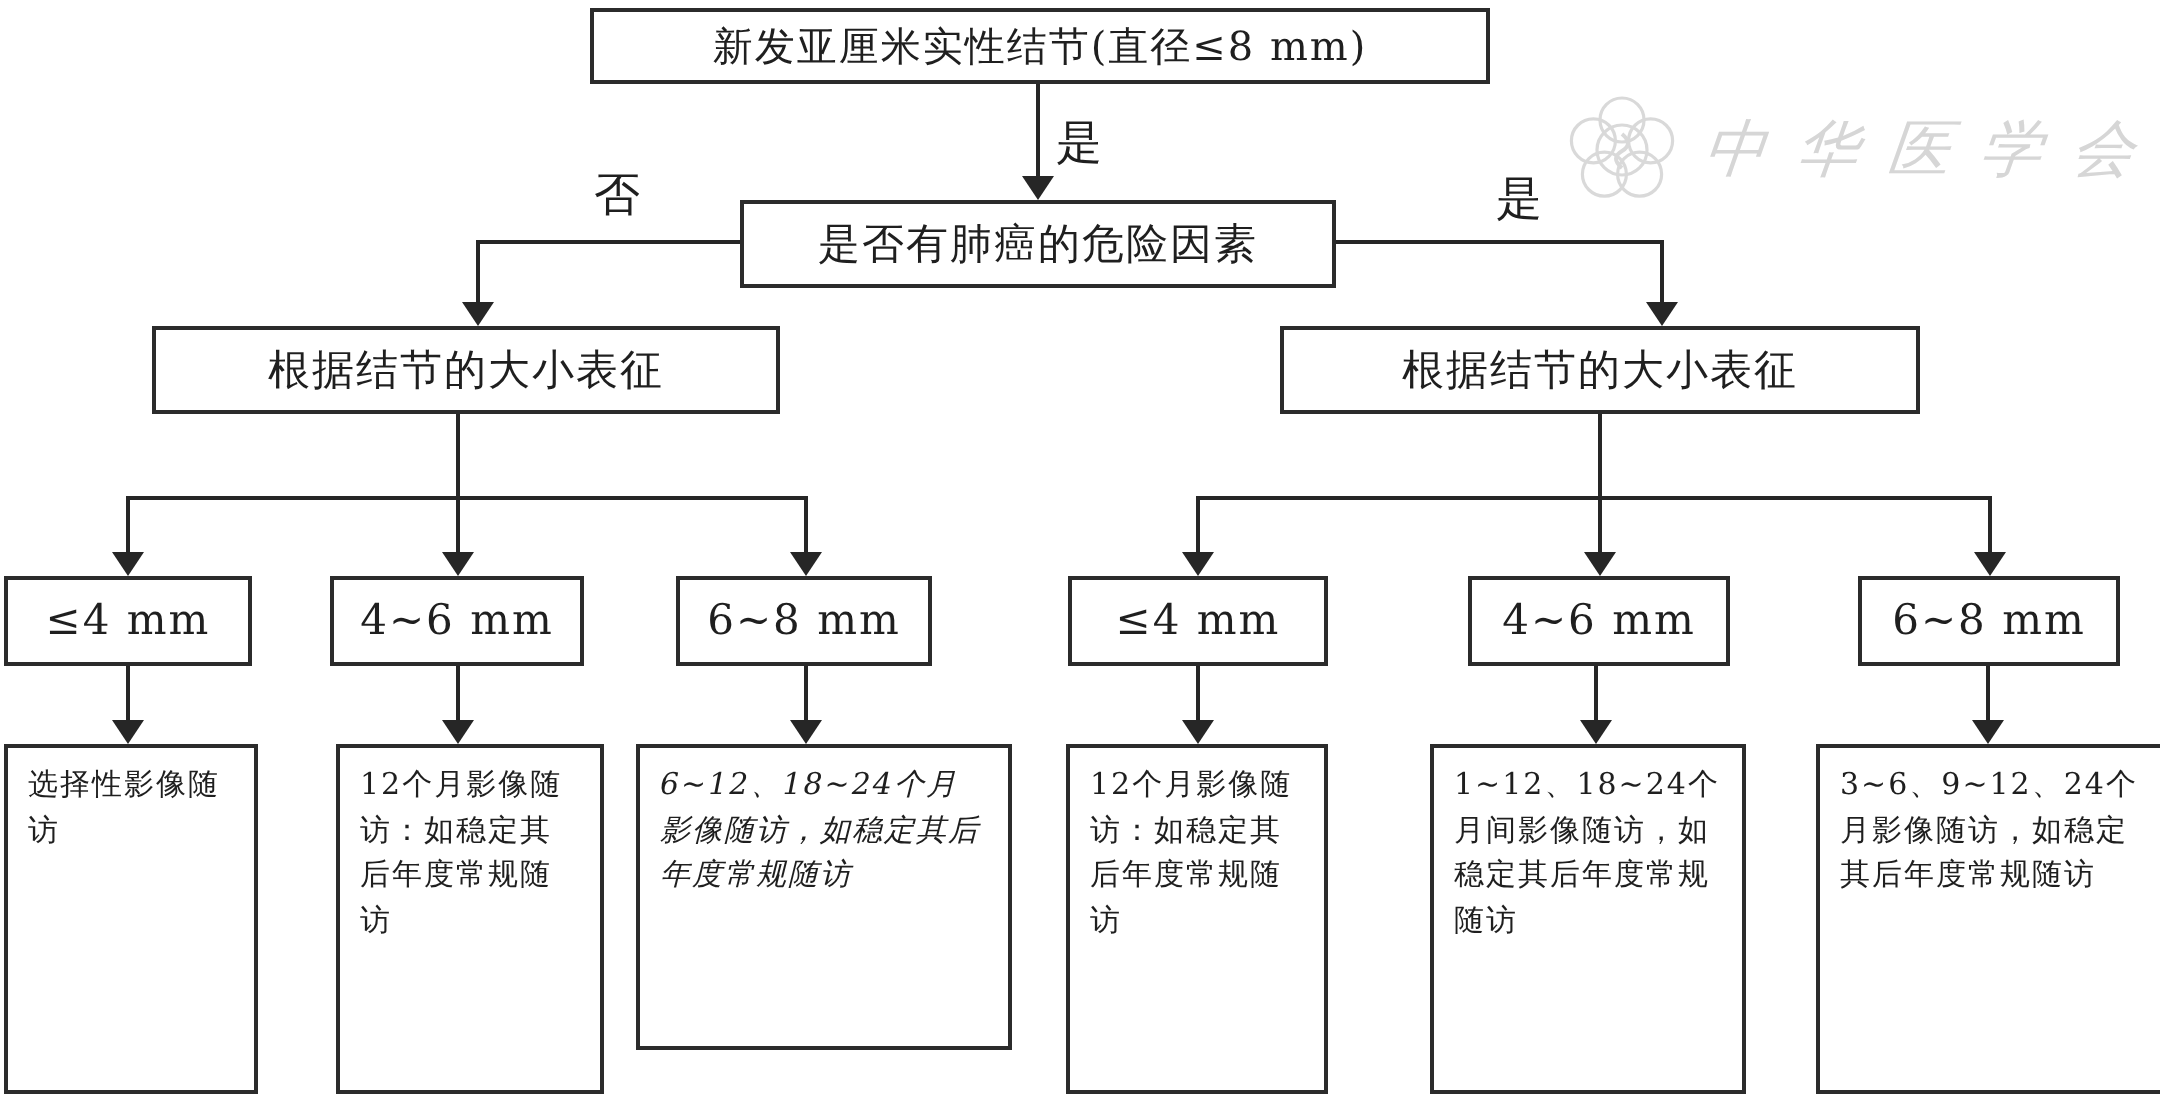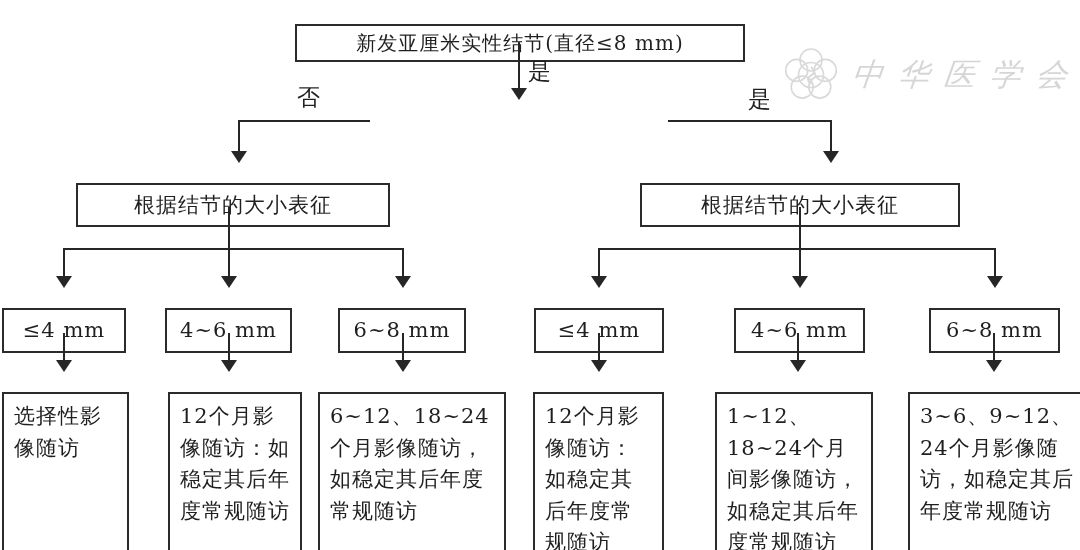--- a/index.html
+++ b/index.html
@@ -3,25 +3,25 @@
 <meta charset="utf-8">
 <style>
   html,body{margin:0;padding:0;background:#ffffff;}
   .canvas{
     position:relative;width:1080px;height:550px;background:#ffffff;overflow:hidden;
     font-family:"DejaVu Serif","Liberation Serif",serif;color:#1f1f1f;
   }
   .node{
     position:absolute;box-sizing:border-box;border:2px solid #2b2b2b;background:#ffffff;
     display:flex;align-items:center;justify-content:center;text-align:center;
-    font-size:21px;letter-spacing:1px;line-height:1.25;margin-top:20px;
+    font-size:21px;letter-spacing:1px;line-height:1.25;
   }
   .outcome{
     align-items:flex-start;justify-content:flex-start;text-align:left;
-    padding:7px 10px;font-size:21px;line-height:1.5;letter-spacing:1px;
+    padding:7px 10px;font-size:15px;line-height:1.5;letter-spacing:1px;
   }
   .edge-label{
     position:absolute;font-size:23px;color:#1f1f1f;letter-spacing:0;
   }
   .line{position:absolute;background:#262626;}
   .arrow{
     position:absolute;width:0;height:0;
     border-left:8px solid transparent;border-right:8px solid transparent;
     border-top:12px solid #262626;
   }
@@ -31,21 +31,21 @@
   #n-header-left{left:76px;top:163px;width:314px;height:44px;}
   #n-header-right{left:640px;top:163px;width:320px;height:44px;}
   #n-s1{left:2px;top:288px;width:124px;height:45px;}
   #n-s2{left:165px;top:288px;width:127px;height:45px;}
   #n-s3{left:338px;top:288px;width:128px;height:45px;}
   #n-s4{left:534px;top:288px;width:130px;height:45px;}
   #n-s5{left:734px;top:288px;width:131px;height:45px;}
   #n-s6{left:929px;top:288px;width:131px;height:45px;}
   #n-b1{left:2px;top:372px;width:127px;height:175px;}
   #n-b2{left:168px;top:372px;width:134px;height:175px;}
-  #n-b3{left:318px;top:372px;width:188px;height:175px;}
+  #n-b3{left:318px;top:372px;width:188px;height:153px;font-style:italic;}
   #n-b4{left:533px;top:372px;width:131px;height:175px;}
   #n-b5{left:715px;top:372px;width:158px;height:175px;}
   #n-b6{left:908px;top:372px;width:182px;height:175px;}
   #lbl-yes-top{left:528px;top:56px;}
   #lbl-no{left:297px;top:82px;}
   #lbl-yes{left:748px;top:84px;}
   
   .watermark{
     position:absolute;left:784px;top:48px;display:flex;align-items:center;gap:14px;
     color:#d4d4d4;pointer-events:none;
@@ -67,20 +67,21 @@
       <circle cx="35.8" cy="39.1" r="11"></circle>
       <circle cx="18.2" cy="39.1" r="11"></circle>
       <circle cx="12.7" cy="22.4" r="11"></circle>
       <circle cx="27" cy="27" r="12.5"></circle>
       <path d="M27 19 q6 5 0 8.5 q-6 3.5 0 8.5" stroke-width="2"></path>
     </svg>
     <span class="wm-text">中华医学会</span>
   </div>
 
   <div class="node" id="n-root">新发亚厘米实性结节(直径≤8 mm)</div>
+  <div class="node" id="n-decision">是否有肺癌的危险因素</div>
   <div class="node" id="n-header-left">根据结节的大小表征</div>
   <div class="node" id="n-header-right">根据结节的大小表征</div>
 
   <div class="node" id="n-s1">≤4 mm</div>
   <div class="node" id="n-s2">4~6 mm</div>
   <div class="node" id="n-s3">6~8 mm</div>
   <div class="node" id="n-s4">≤4 mm</div>
   <div class="node" id="n-s5">4~6 mm</div>
   <div class="node" id="n-s6">6~8 mm</div>
 

